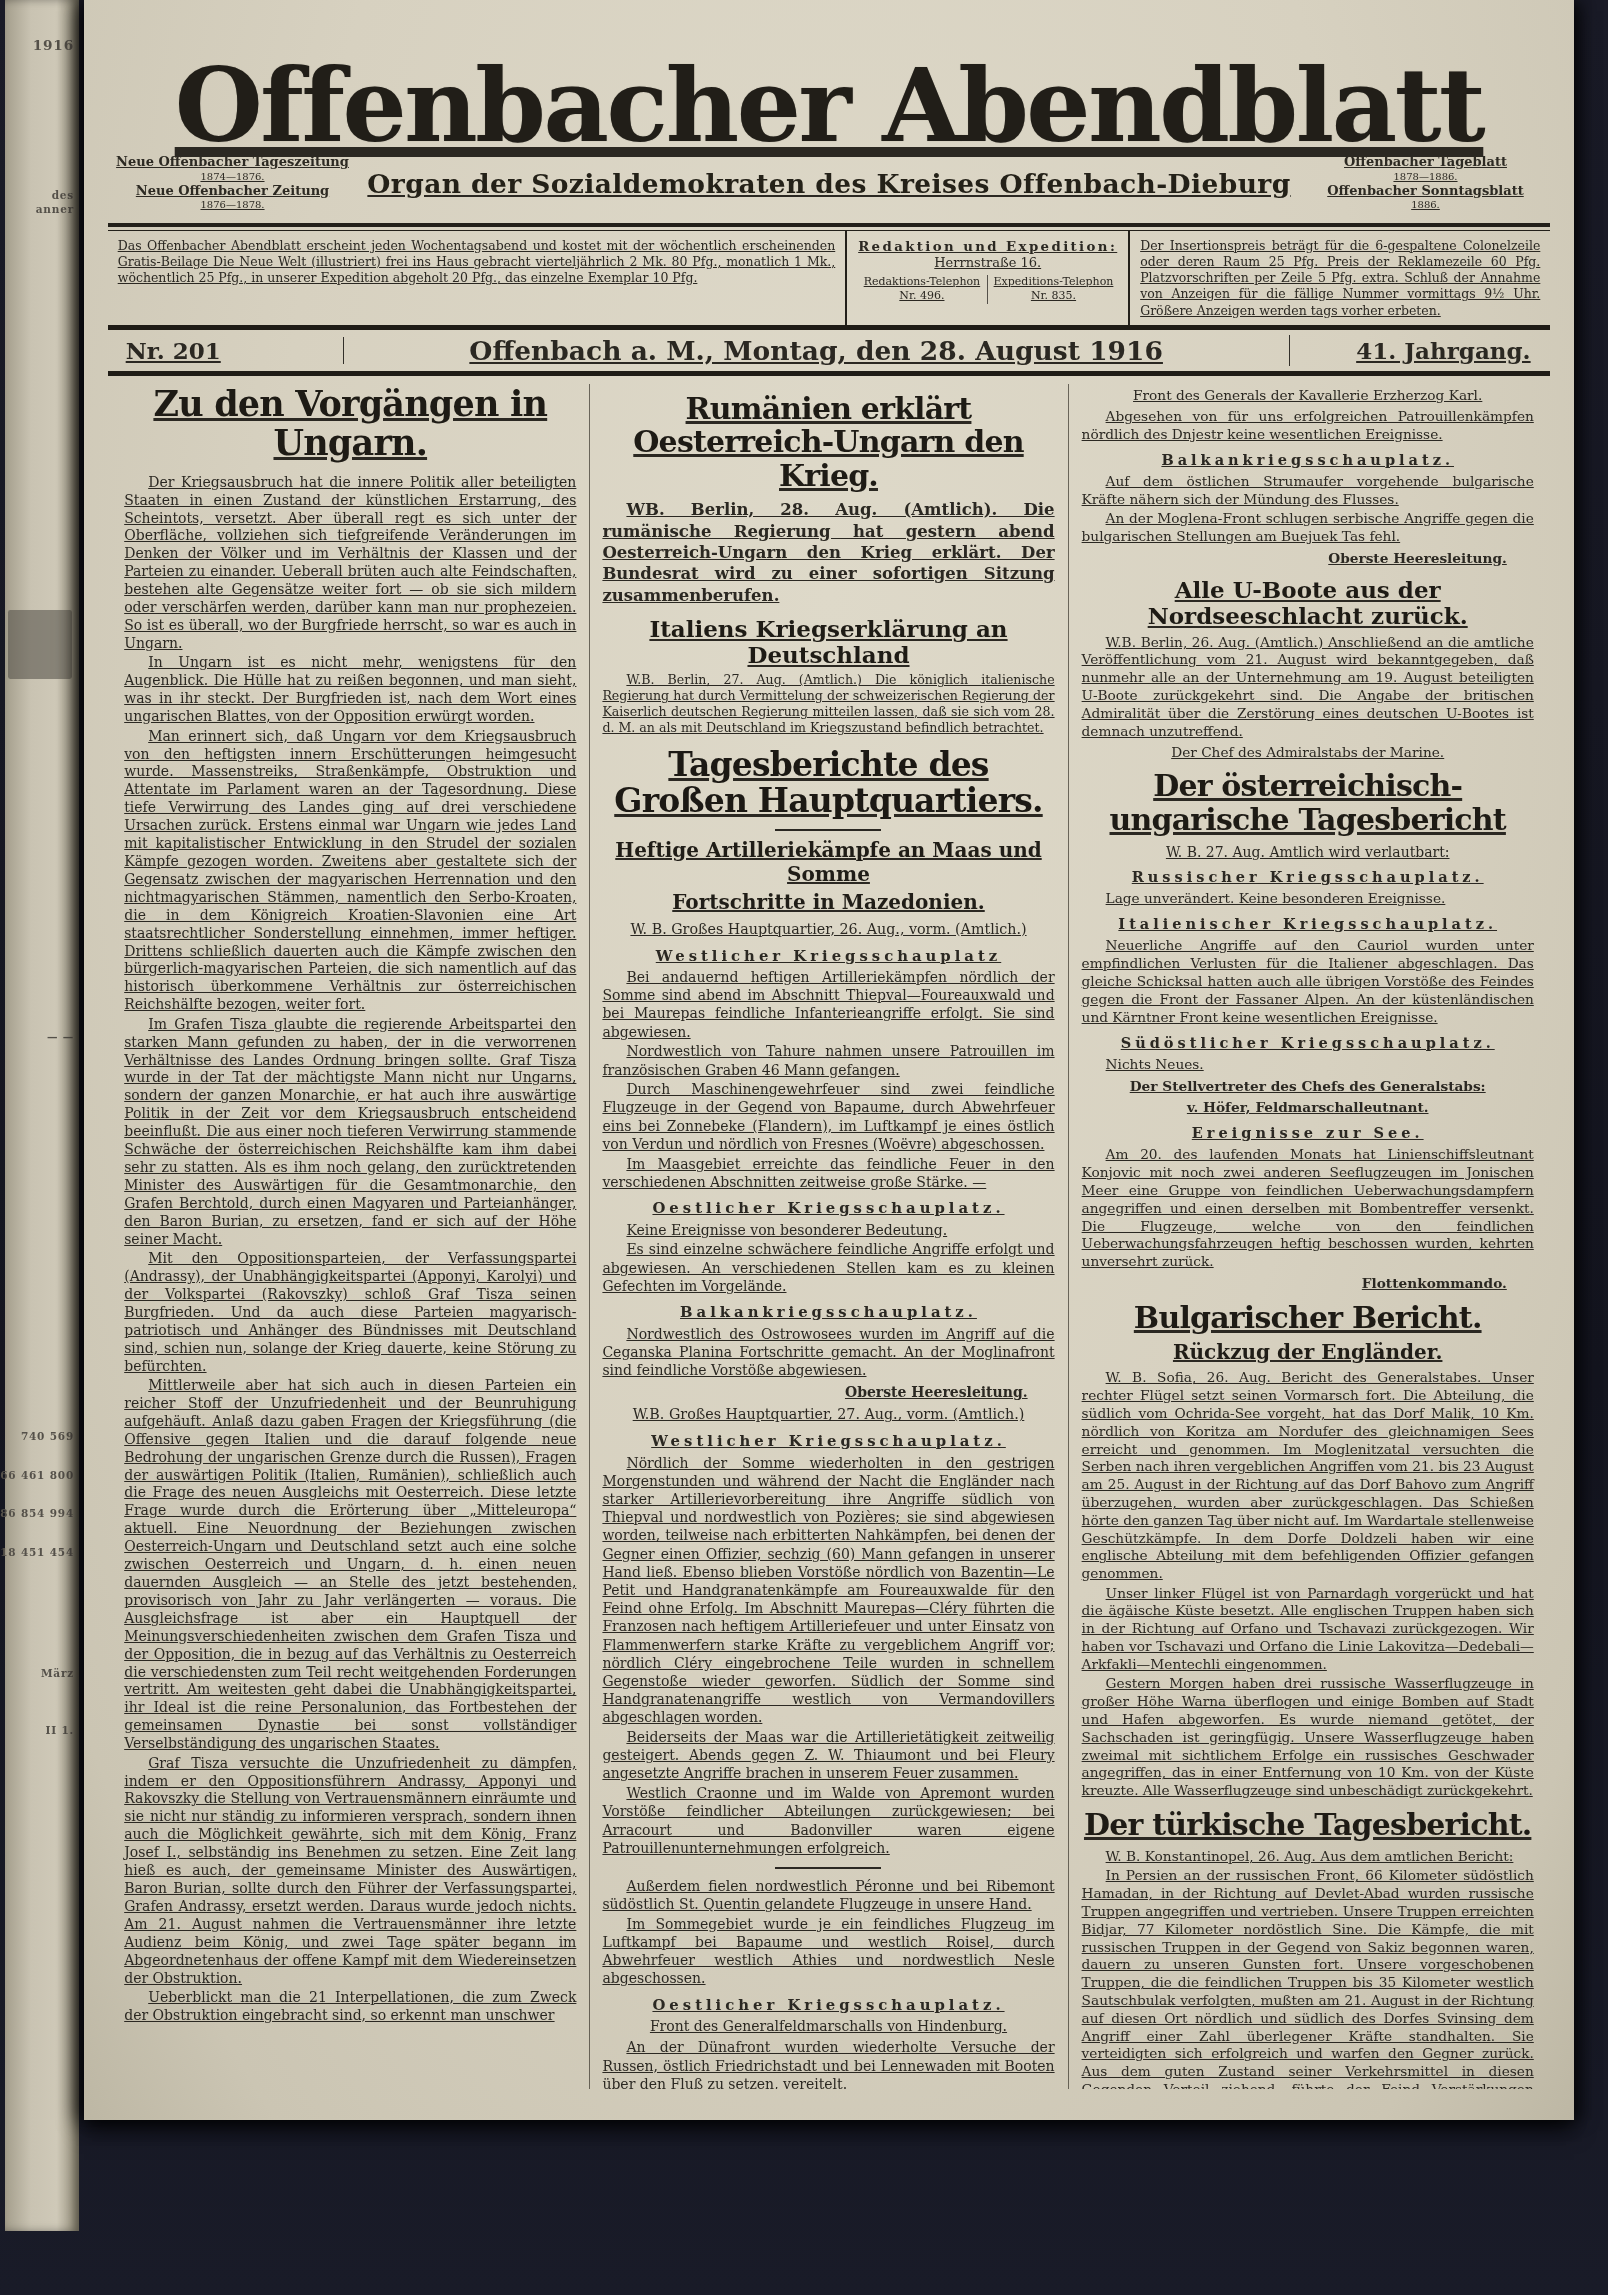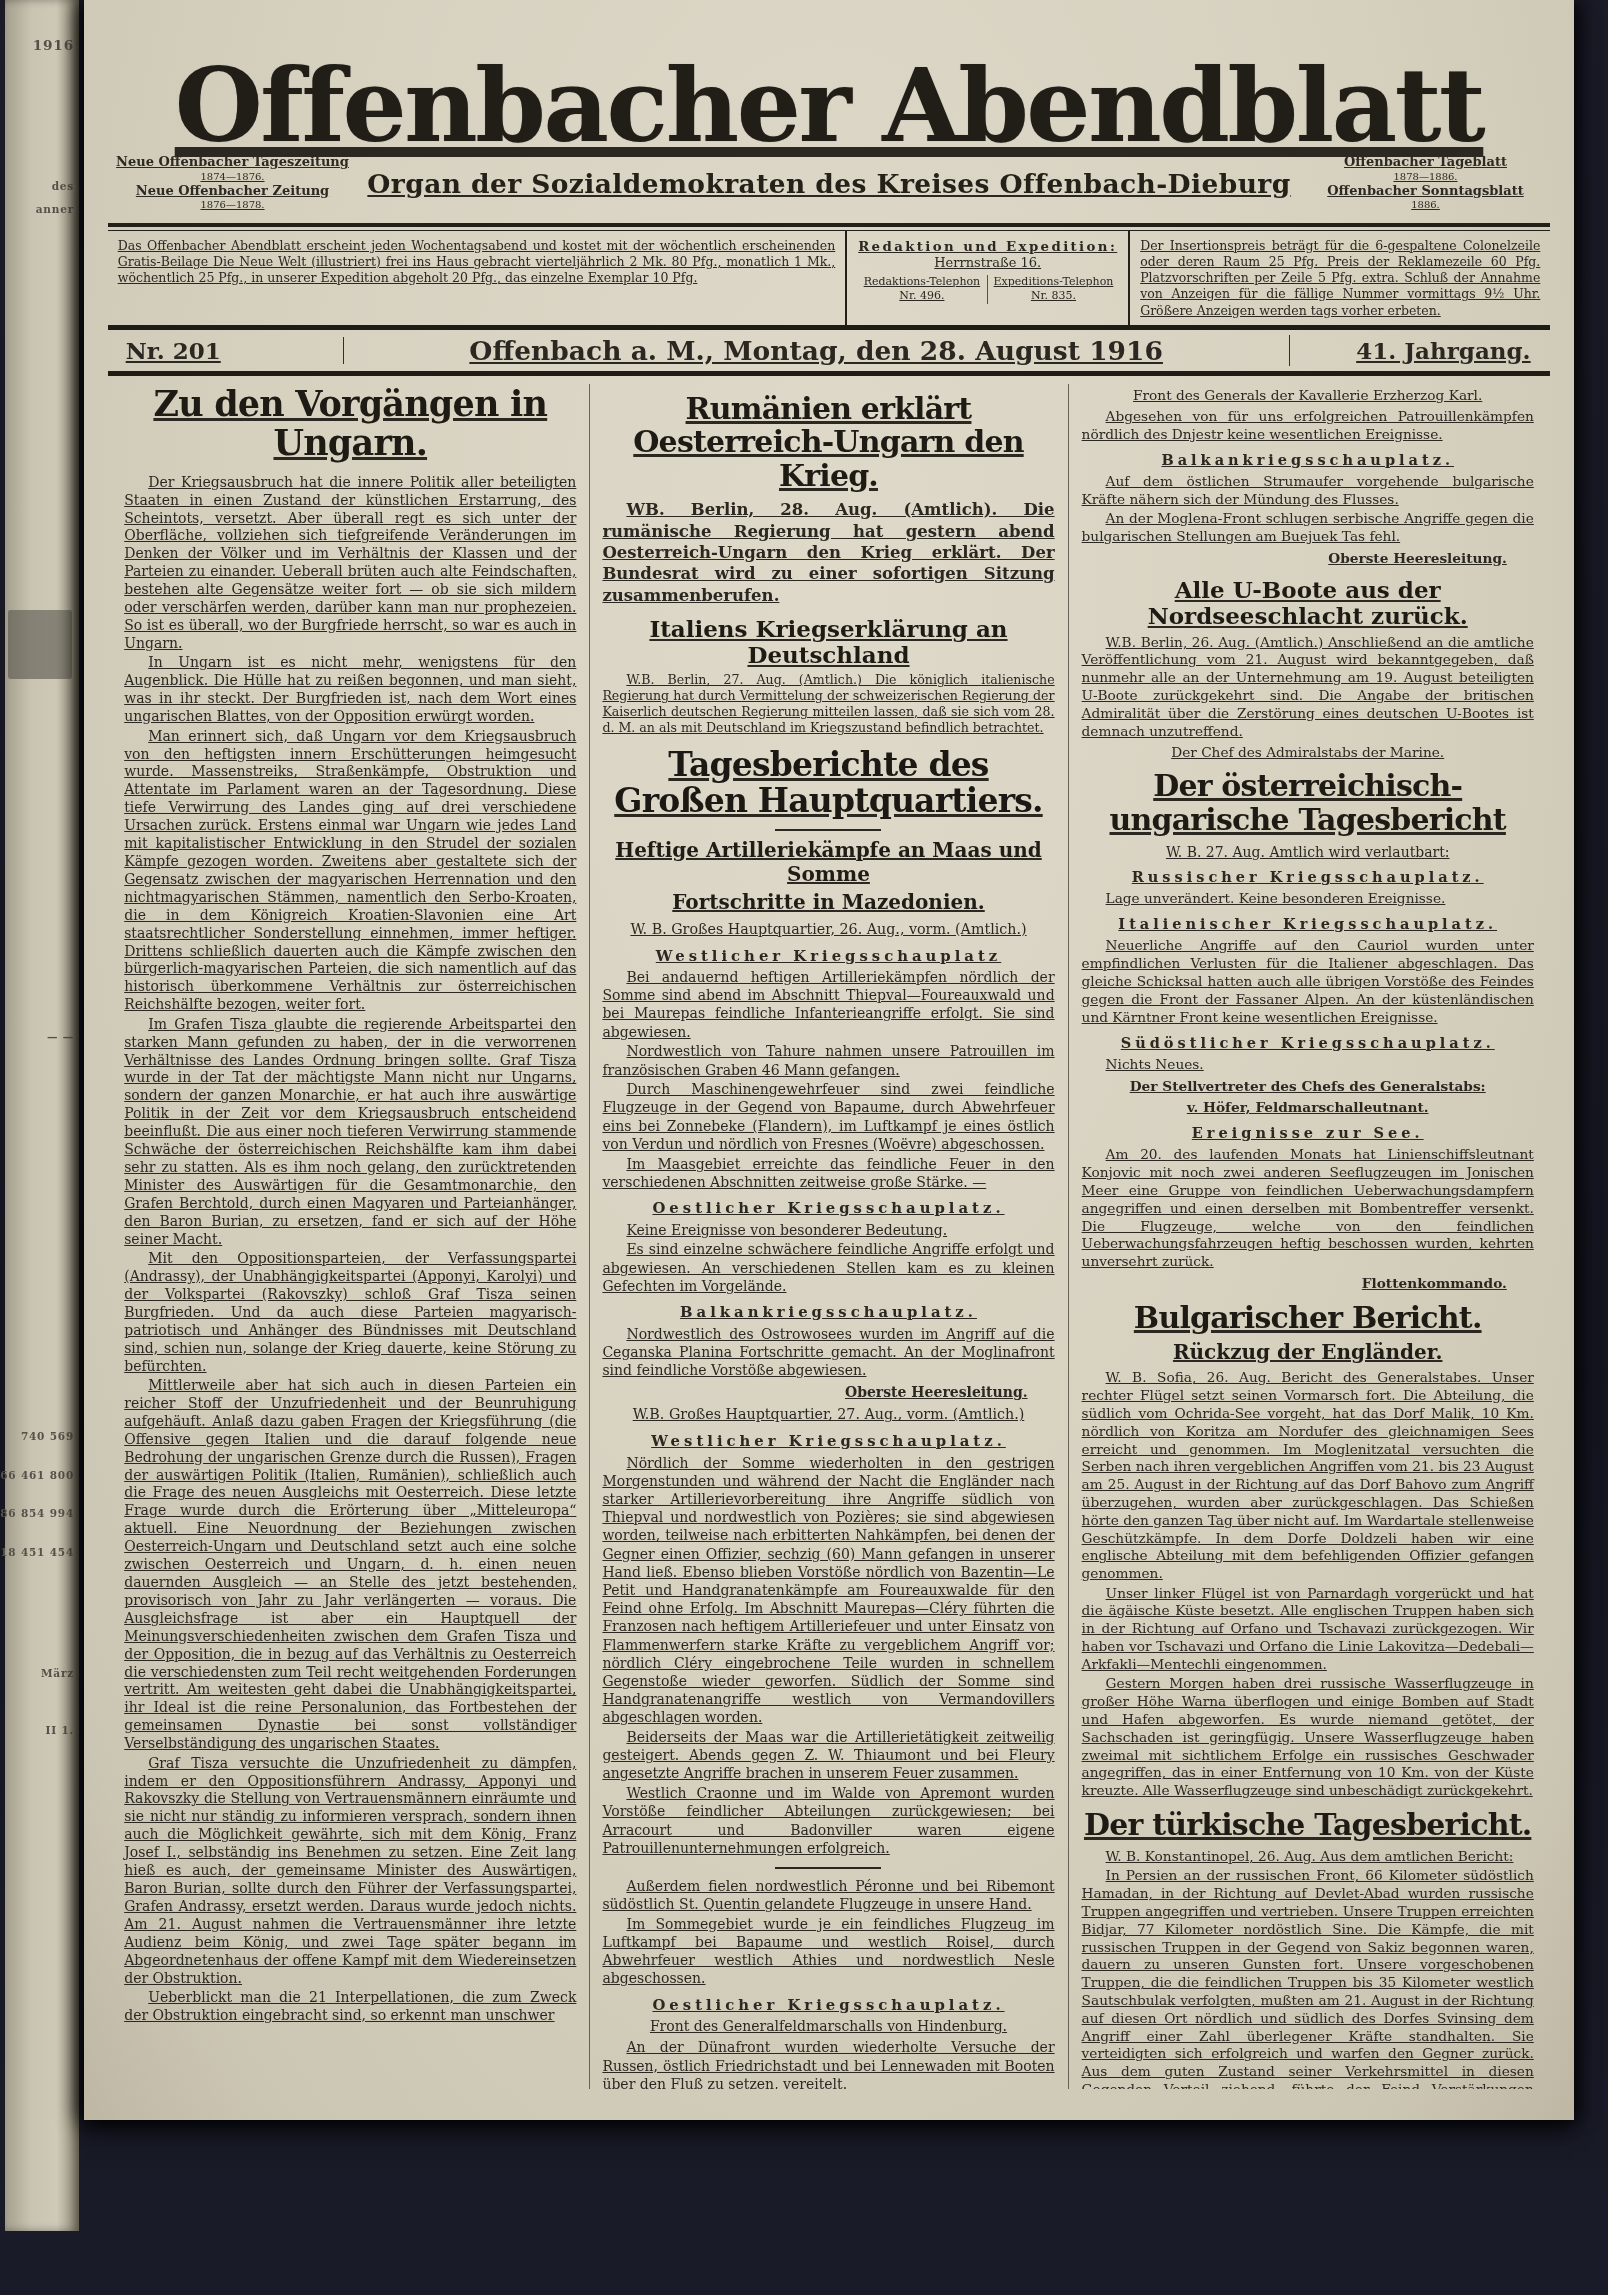--- a/index.html
+++ b/index.html
@@ -17,21 +17,21 @@
     background:linear-gradient(90deg,#a49e8c 0%,#c9c3b2 35%,#cfc9b8 70%,#8d8773 100%);
     box-shadow:inset -4.8px 0 8px rgba(0,0,0,.35);
     color:#55514a; font-size:10.5px; font-weight:bold;
   }
   .neighbor::after { 
     content:""; position:absolute; top:610px; left:3.2px; width:64px; height:69px;
     background:#4f4b44; opacity:.55; border-radius:2.4px;
   }
   .neighbor .frag { position:absolute; right:4.8px; white-space:nowrap; letter-spacing:0.8px; }
   .neighbor .frag:nth-child(1){ top:37px; font-size:13.7px; }
-  .neighbor .frag:nth-child(2){ top:180px; }
+  .neighbor .frag:nth-child(2){ top:189px; }
   .neighbor .frag:nth-child(3){ top:203px; }
   .neighbor .frag:nth-child(4){ top:1031px; }
   .neighbor .frag:nth-child(5){ top:1430px; }
   .neighbor .frag:nth-child(6){ top:1469px; }
   .neighbor .frag:nth-child(7){ top:1507px; }
   .neighbor .frag:nth-child(8){ top:1546px; }
   .neighbor .frag:nth-child(9){ top:1667px; }
   .neighbor .frag:nth-child(10){ top:1724px; }
 
   

